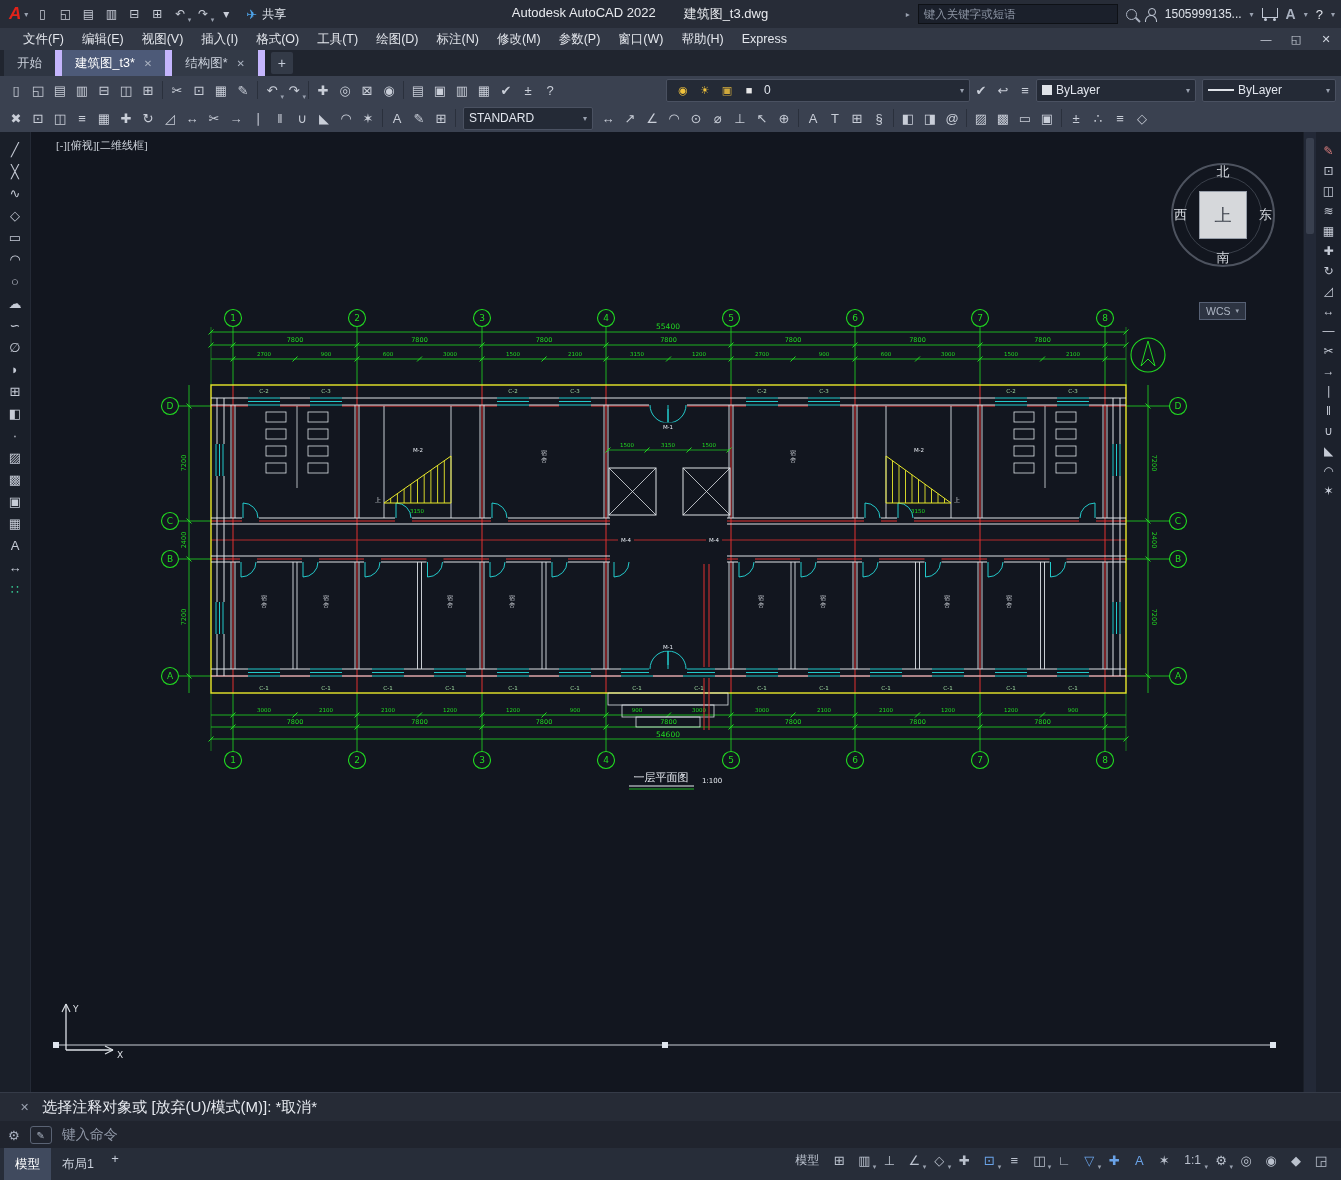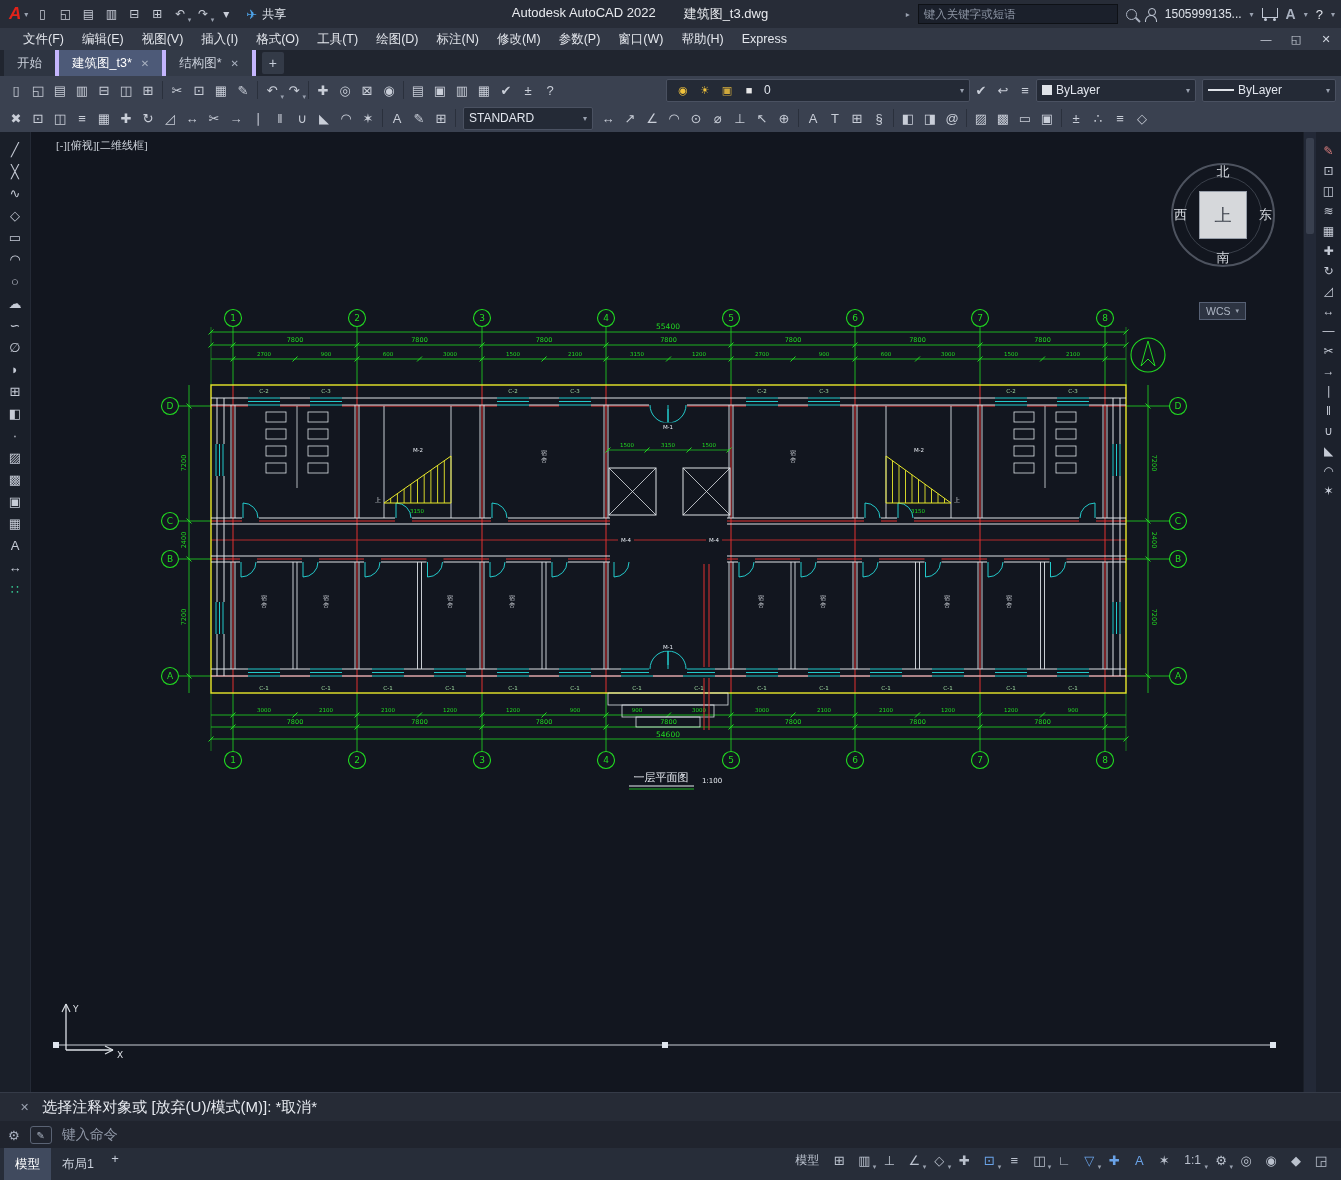--- a/index.html
+++ b/index.html
@@ -42,21 +42,21 @@
   
   #menubar{top:28px;height:22px;background:#323845;display:flex;align-items:center;font-size:12.5px;padding-left:14px;}
   .menu-item{padding:0 9px;height:22px;display:flex;align-items:center;color:#e3e6ec;}
   #win-controls{margin-left:auto;display:flex;}
   .wc{width:30px;height:22px;display:flex;align-items:center;justify-content:center;font-size:11px;color:#cfd4de;}
 
   
   #filetabs{top:50px;height:26px;background:#20252f;display:flex;align-items:flex-end;padding-left:4px;}
   #filetabs-inner{display:flex;height:26px;}
   .ftab{display:flex;align-items:center;gap:9px;height:26px;padding:0 13px;background:#333a47;
-        color:#ccd2dd;font-size:12.5px;border-right:4px solid #c4b5fd;}
+        color:#ccd2dd;font-size:12.5px;border-right:7px solid #c4b5fd;}
   .ftab.start{background:#2e3542;}
   .ftab.active{background:#4d5a78;color:#fff;}
   .tclose{font-size:10px;color:#aab2c0;}
   .tabplus{width:22px;height:22px;margin:0 0 2px 6px;display:flex;align-items:center;justify-content:center;
            color:#c5ccd8;font-size:14px;background:#333a47;border-radius:2px;}
 
   
   #toolbar1{top:76px;height:28px;background:#3a4150;display:flex;align-items:center;padding:0 5px;
             border-bottom:1px solid #2c323e;}
   #toolbar2{top:104px;height:28px;background:#3a4150;display:flex;align-items:center;padding:0 5px;

